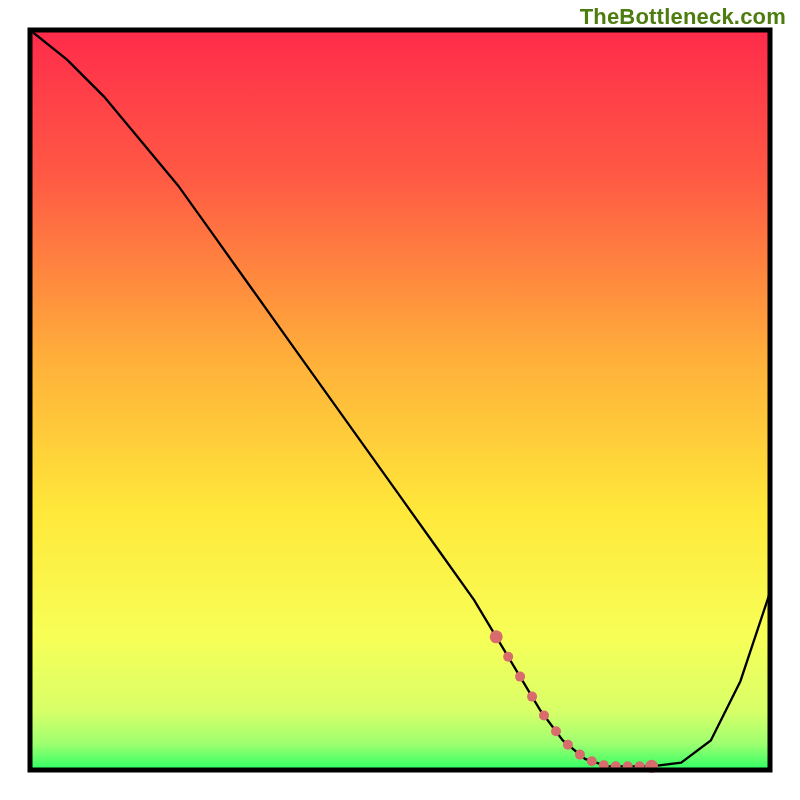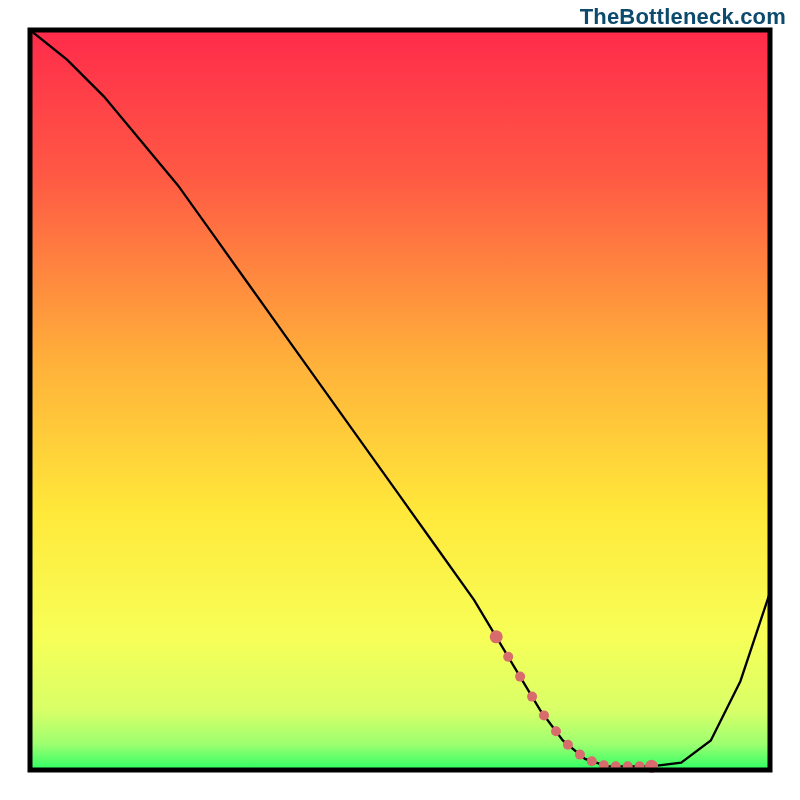--- a/index.html
+++ b/index.html
@@ -15,21 +15,21 @@
     position: relative;
     width: 800px;
     height: 800px;
   }
   .watermark {
     position: absolute;
     top: 4px;
     right: 14px;
     font-size: 22px;
     font-weight: 600;
-    color: #0c4a6e;
+    color: #4d7c0f;
     letter-spacing: 0.2px;
   }
   svg {
     position: absolute;
     inset: 0;
   }
 </style>
 </head>
 <body>
 

